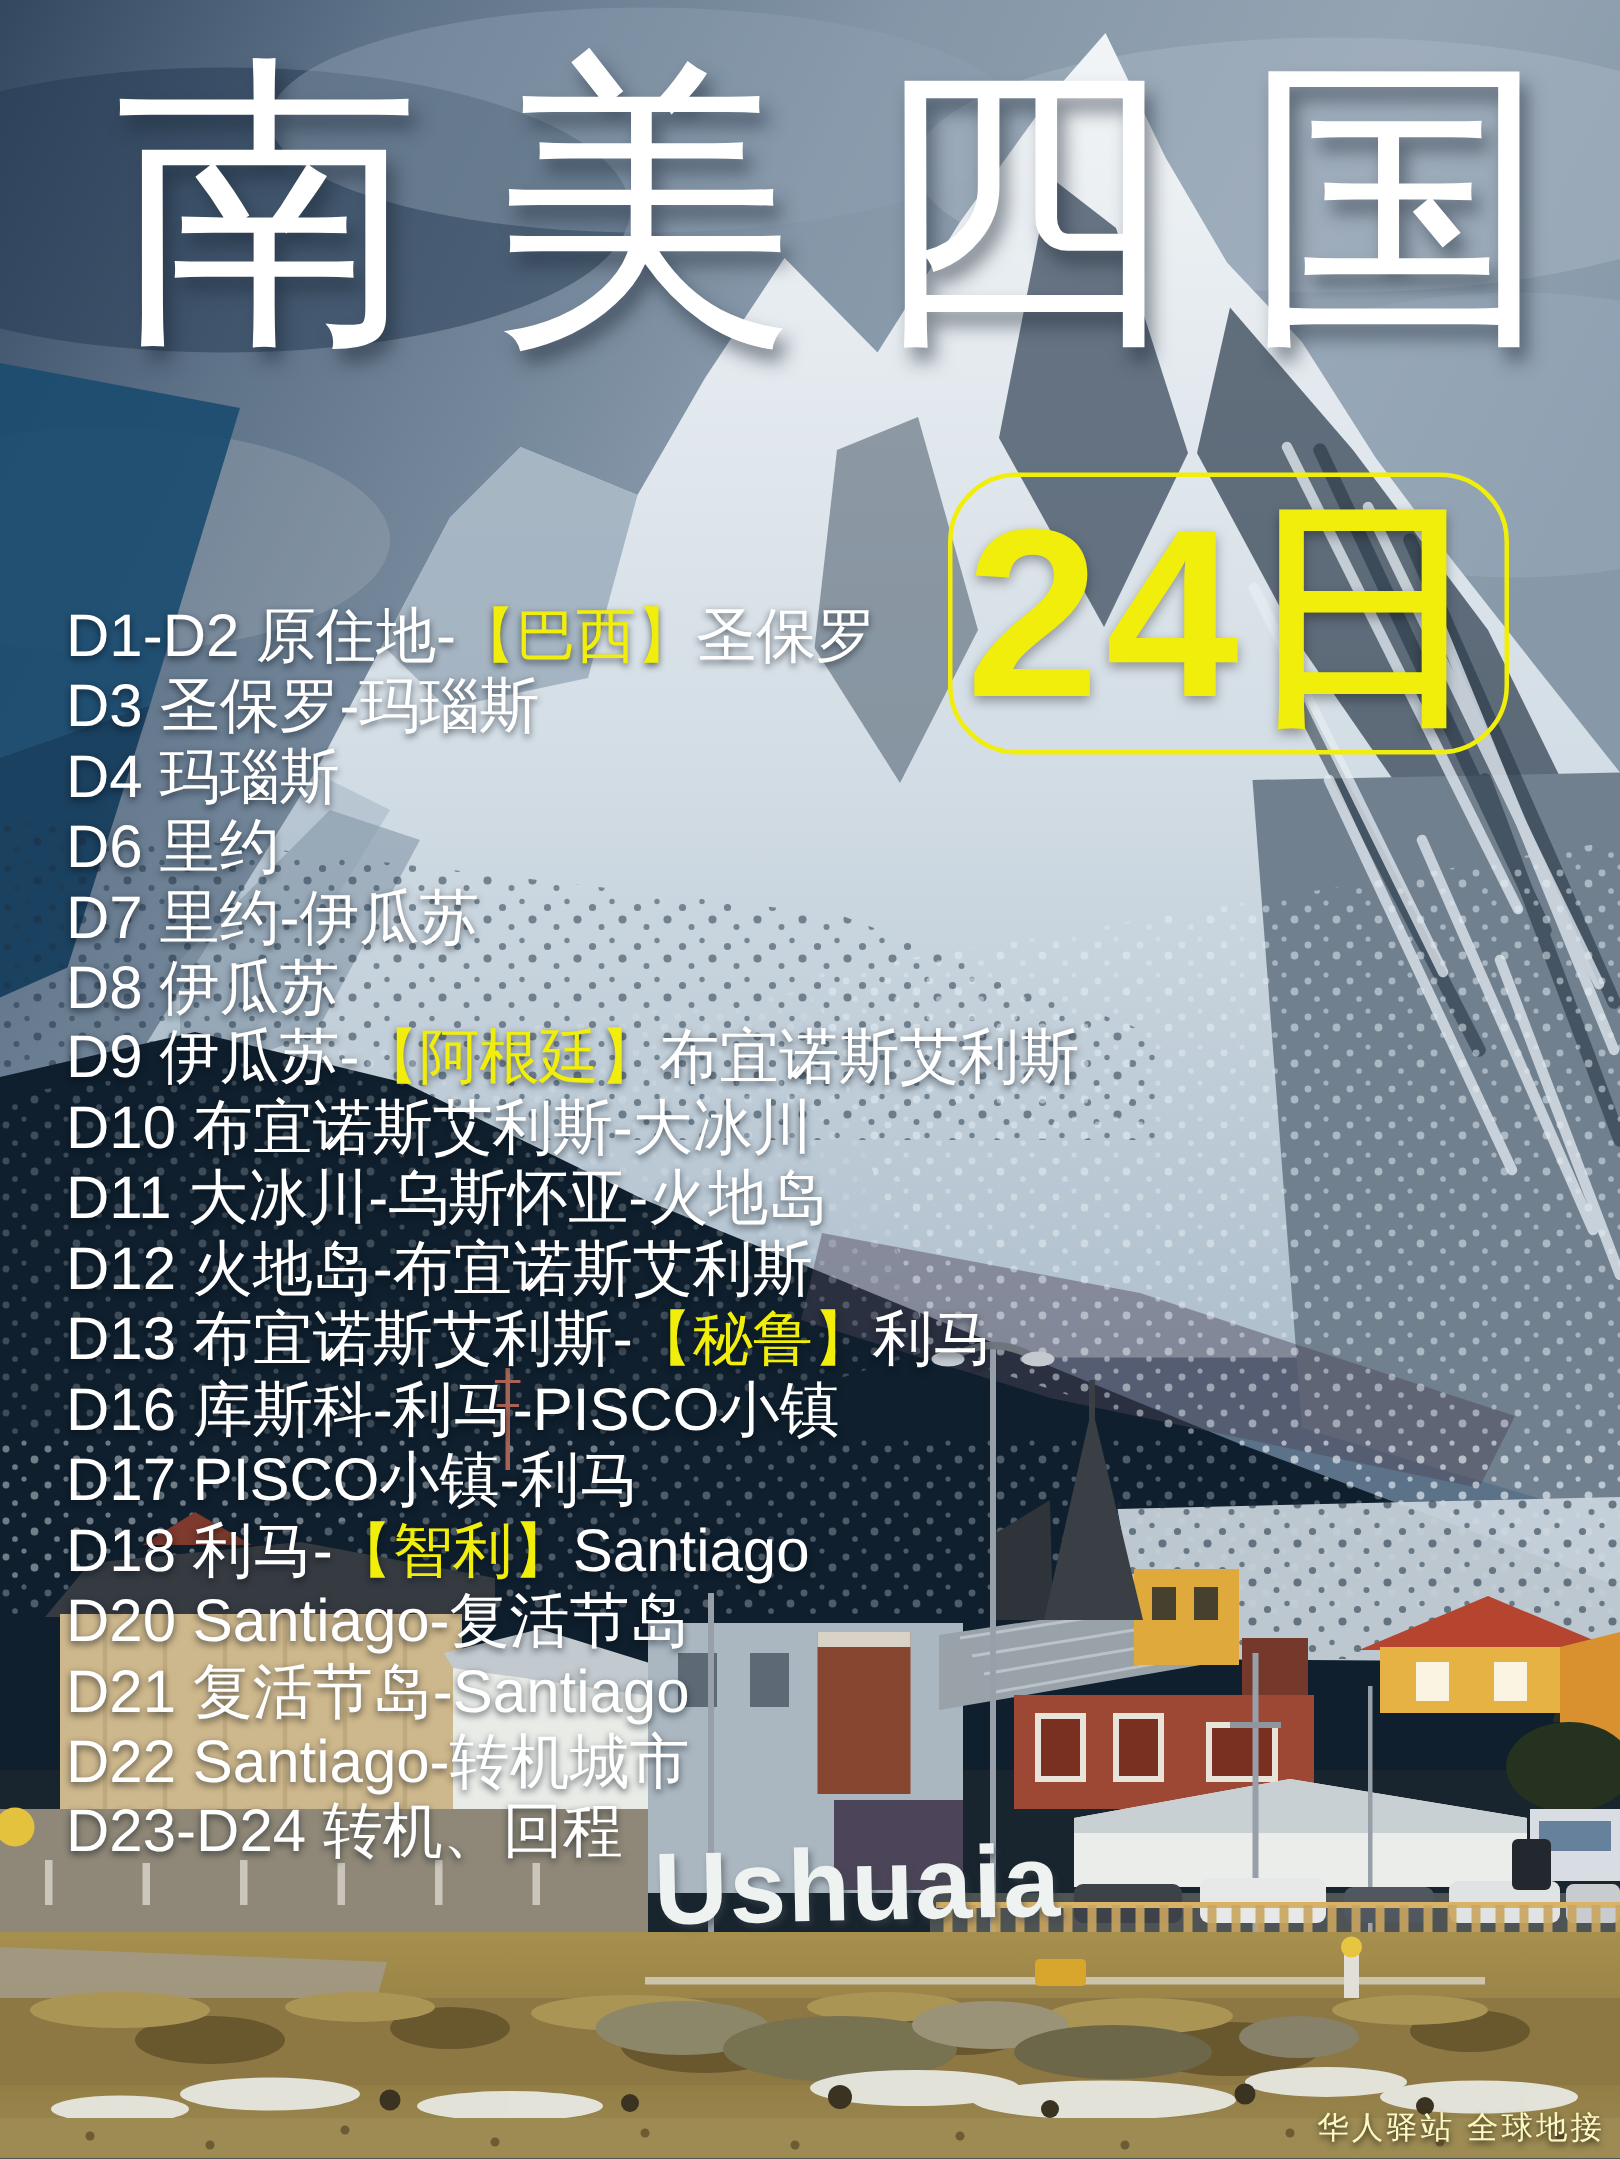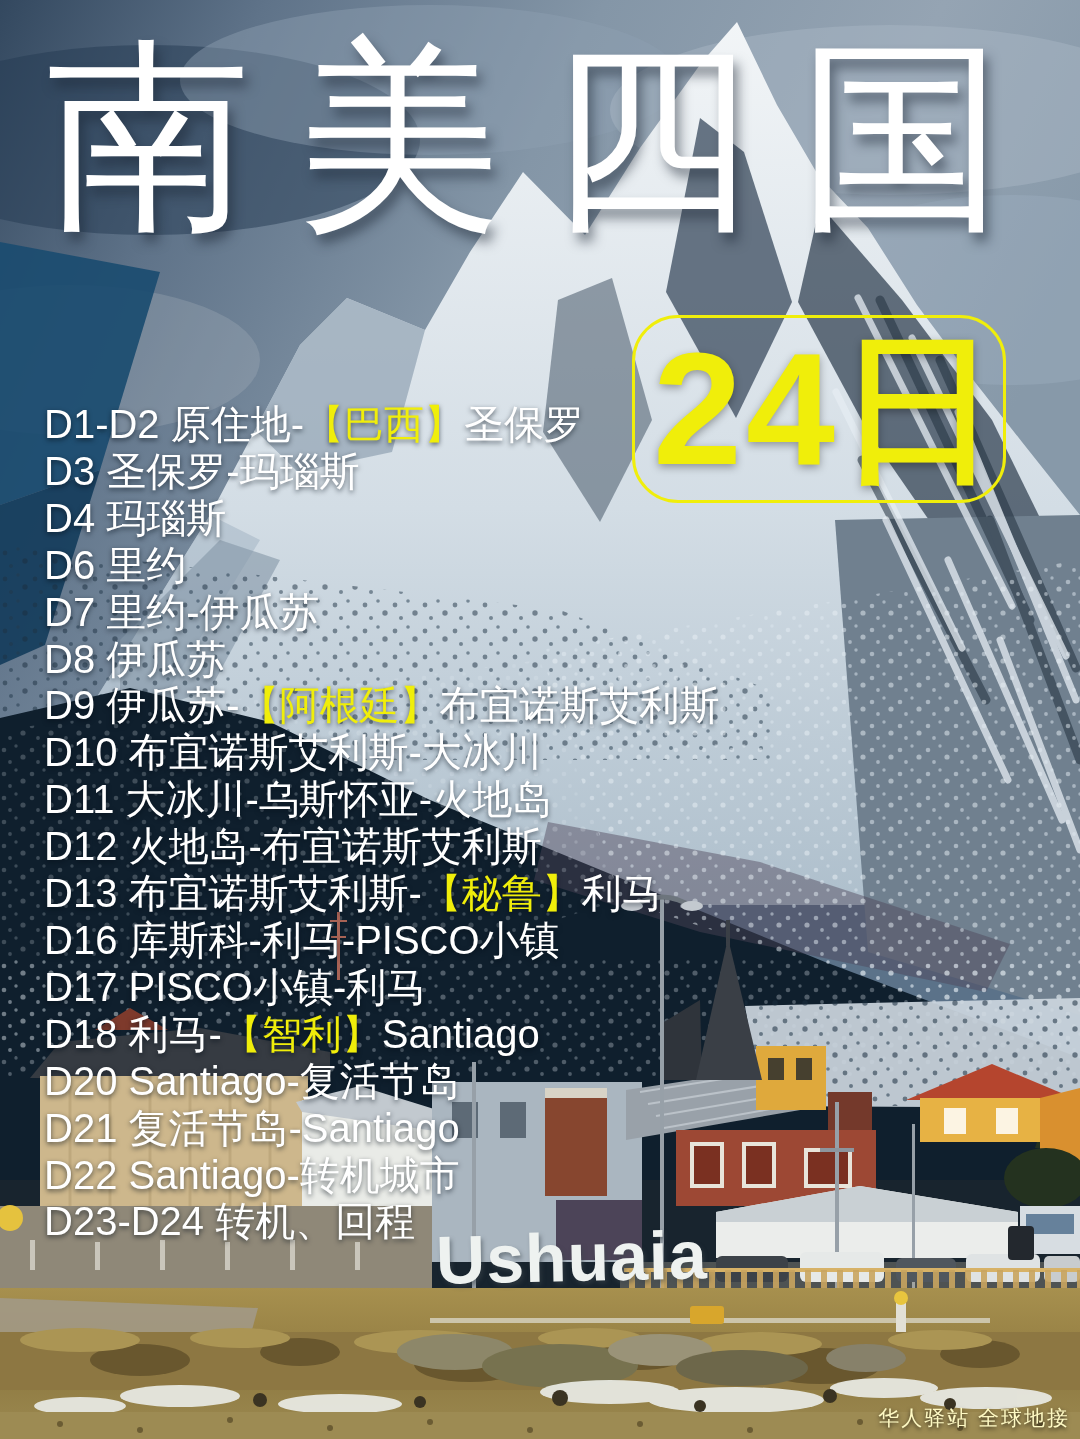--- a/index.html
+++ b/index.html
@@ -3,27 +3,27 @@
 <meta charset="utf-8">
 <style>
   *{margin:0;padding:0;box-sizing:border-box}
   html,body{background:#20262e}
   .poster{position:relative;width:1080px;height:1439px;overflow:hidden;
           font-family:"Liberation Sans","DejaVu Sans",sans-serif;background:#5b7289}
   .bg{position:absolute;inset:0;width:100%;height:100%;display:block;z-index:0}
   .ushuaia{position:absolute;left:436px;top:1218px;z-index:1;
            font-size:68px;font-weight:bold;color:#eef2f0;letter-spacing:1px;
            text-shadow:2px 3px 4px rgba(60,70,75,.5);transform:rotate(-1.2deg)}
-  .title{position:absolute;top:26px;left:0;width:100%;z-index:3;text-align:left;
+  .title{position:absolute;top:26px;left:0;width:100%;z-index:3;text-align:right;
          font-size:205px;line-height:1.08;font-weight:500;color:#ffffff;
          letter-spacing:46px;padding-left:46px;white-space:nowrap;
          text-shadow:5px 9px 12px rgba(25,35,50,.5)}
   .badge{position:absolute;left:632px;top:315px;width:374px;height:188px;z-index:3;
          border:3px solid var(--yellow);border-radius:46px;
-         display:flex;align-items:center;justify-content:flex-end}
+         display:flex;align-items:center;justify-content:center}
   .badge span{font-size:160px;font-weight:bold;color:var(--yellow);
               letter-spacing:4px;line-height:1;text-shadow:0 3px 8px rgba(0,0,0,.35)}
   .list{position:absolute;left:44px;top:401px;z-index:4}
   .line{font-size:40px;line-height:46.9px;color:#ffffff;white-space:nowrap;
         text-shadow:0 2px 5px rgba(5,15,25,.62)}
   .line .hl{color:var(--yellow)}
   .watermark{position:absolute;right:10px;top:1404px;z-index:4;
              font-size:21px;font-weight:normal;color:#fef9c3;letter-spacing:2px;
              text-shadow:0 2px 4px rgba(0,0,0,.75)}
   :root{--yellow:#f0ee0a}

